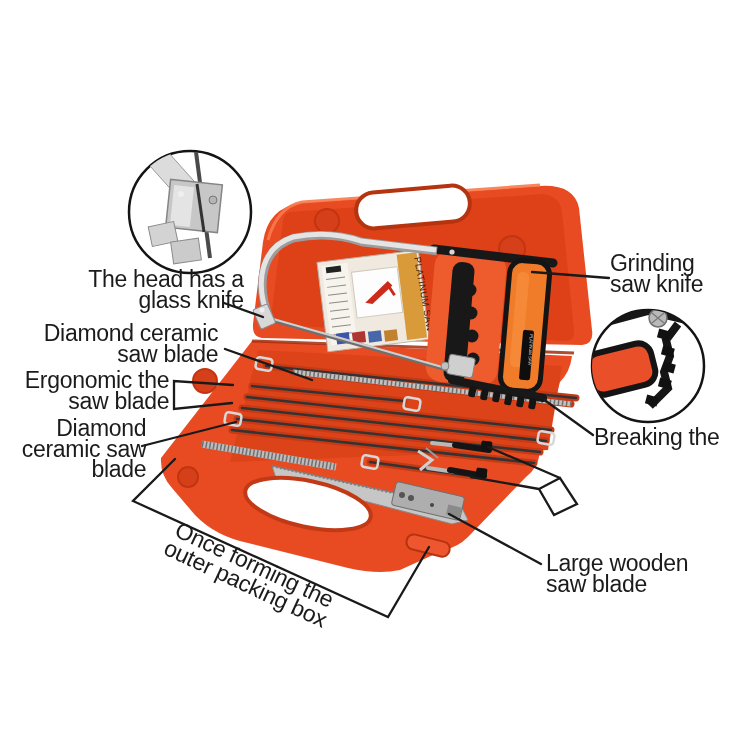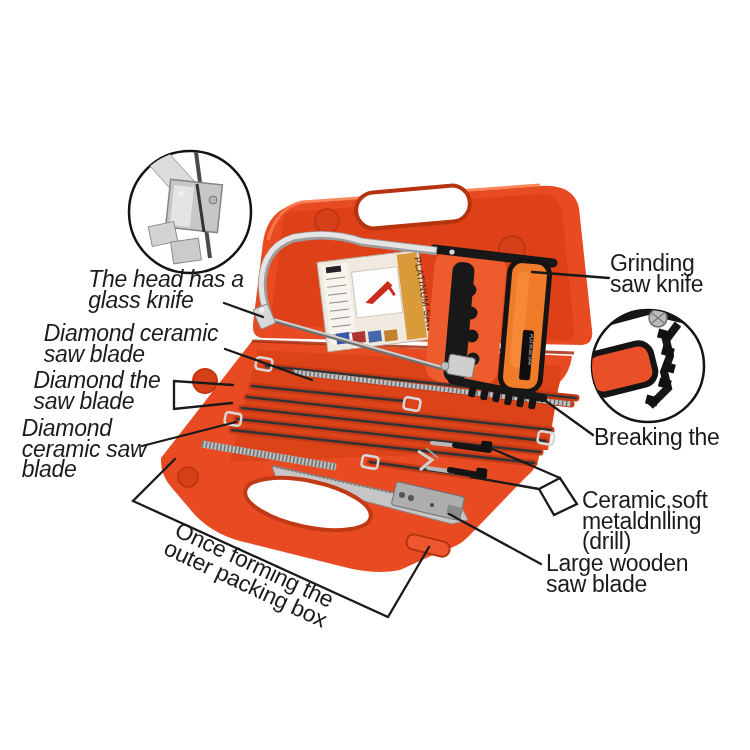--- a/index.html
+++ b/index.html
@@ -2,21 +2,21 @@
 <html><head>
 <meta charset="utf-8">
 <style>
   html,body{margin:0;padding:0;background:#ffffff;}
   .stage{position:relative;width:750px;height:750px;background:#ffffff;overflow:hidden;
          font-family:"Liberation Sans",sans-serif;}
   svg{position:absolute;left:0;top:0;}
   .lbl{position:absolute;color:#1b1b1b;font-size:23px;line-height:20.5px;white-space:nowrap;
        letter-spacing:-0.3px;}
   .lbl .ln{display:block;}
-  .c{transform:translateX(-50%);text-align:left;font-style:italic;}
+  .c{transform:translateX(-50%);text-align:right;}
   .rot{transform:translate(-50%,-50%) rotate(25deg);text-align:center;}
 </style>
 </head>
 <body>
 
 <div class="stage">
 
 <svg width="750" height="750" viewBox="0 0 750 750">
   <defs>
     <clipPath id="clipHead">
@@ -228,21 +228,21 @@
     <span class="ln">The head has a</span>
     <span class="ln">glass knife</span>
   </div>
 
   <div class="lbl c" style="left:131px;top:323px">
     <span class="ln">Diamond ceramic</span>
     <span class="ln">saw blade</span>
   </div>
 
   <div class="lbl c" style="left:97px;top:370px">
-    <span class="ln">Diamond the</span>
+    <span class="ln">Ergonomic the</span>
     <span class="ln">saw blade</span>
   </div>
 
   <div class="lbl c" style="left:84px;top:418px">
     <span class="ln">Diamond</span>
     <span class="ln">ceramic saw</span>
     <span class="ln">blade</span>
   </div>
 
   <div class="lbl rot" style="left:250px;top:574px">
@@ -252,24 +252,19 @@
 
   <div class="lbl" style="left:610px;top:253px">
     <span class="ln">Grinding</span>
     <span class="ln">saw knife</span>
   </div>
 
   <div class="lbl" style="left:594px;top:427px">
     <span class="ln">Breaking the</span>
   </div>
 
-  <div class="lbl" style="left:582px;top:490px">
-    <span class="ln">Ceramic,soft</span>
-    <span class="ln">metaldnlling</span>
-    <span class="ln">(drill)</span>
-  </div>
 
   <div class="lbl" style="left:546px;top:553px">
     <span class="ln">Large wooden</span>
     <span class="ln">saw blade</span>
   </div>
 
 </div>
 
 </body></html>

